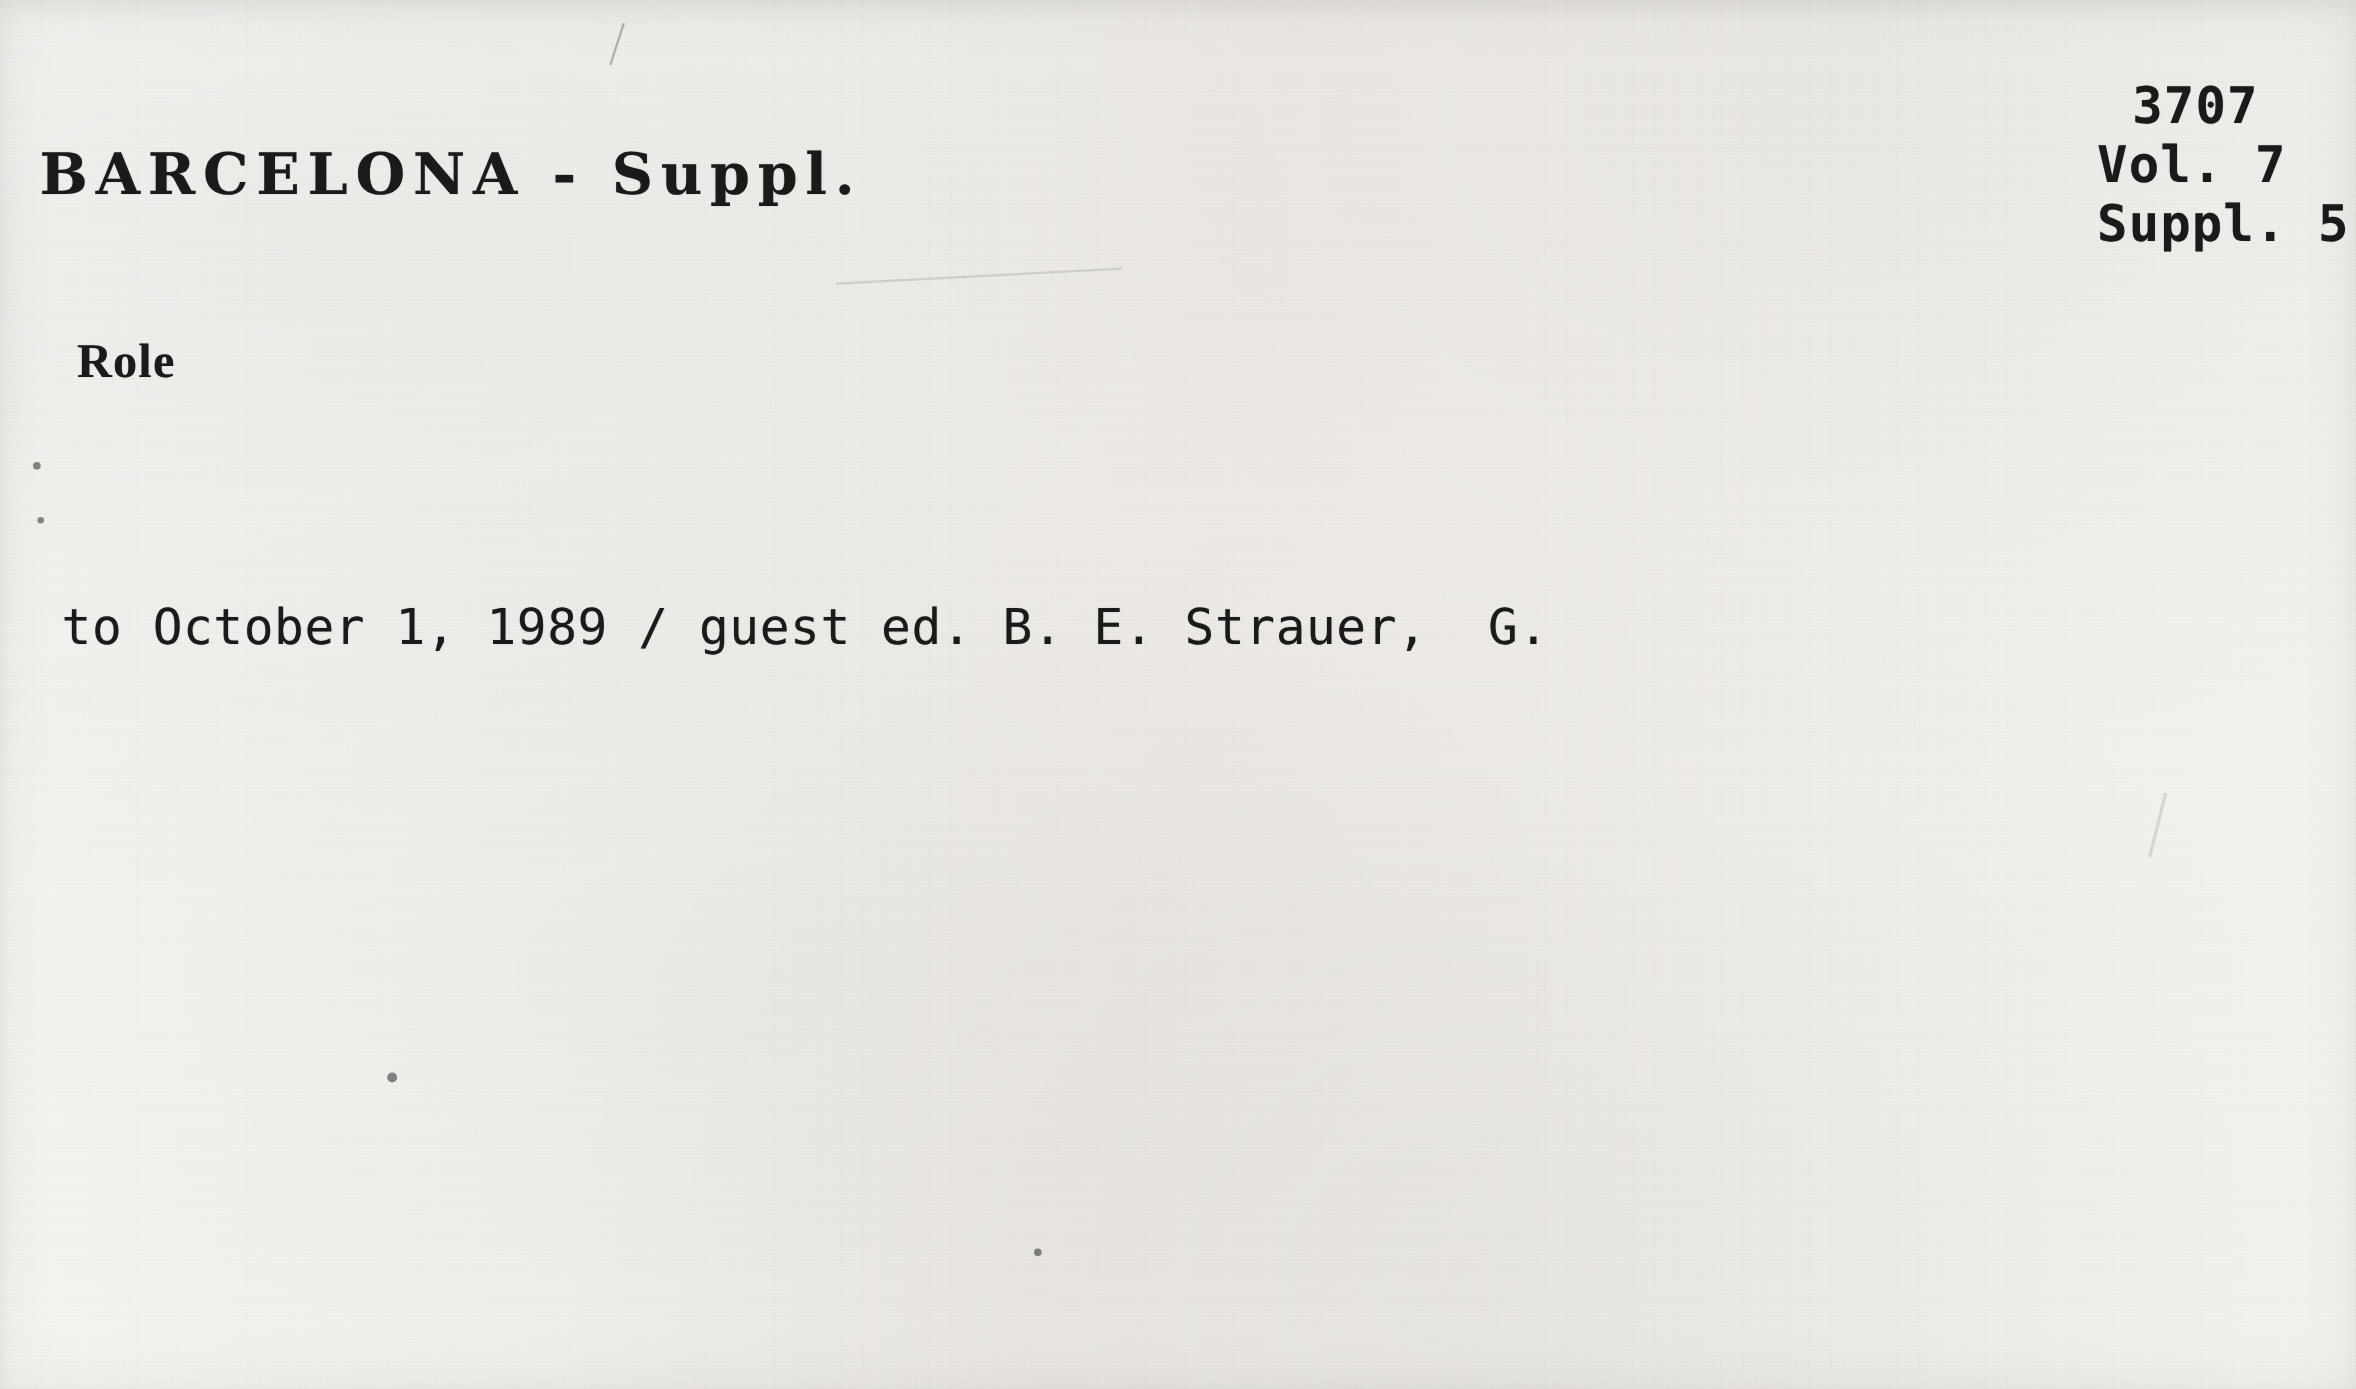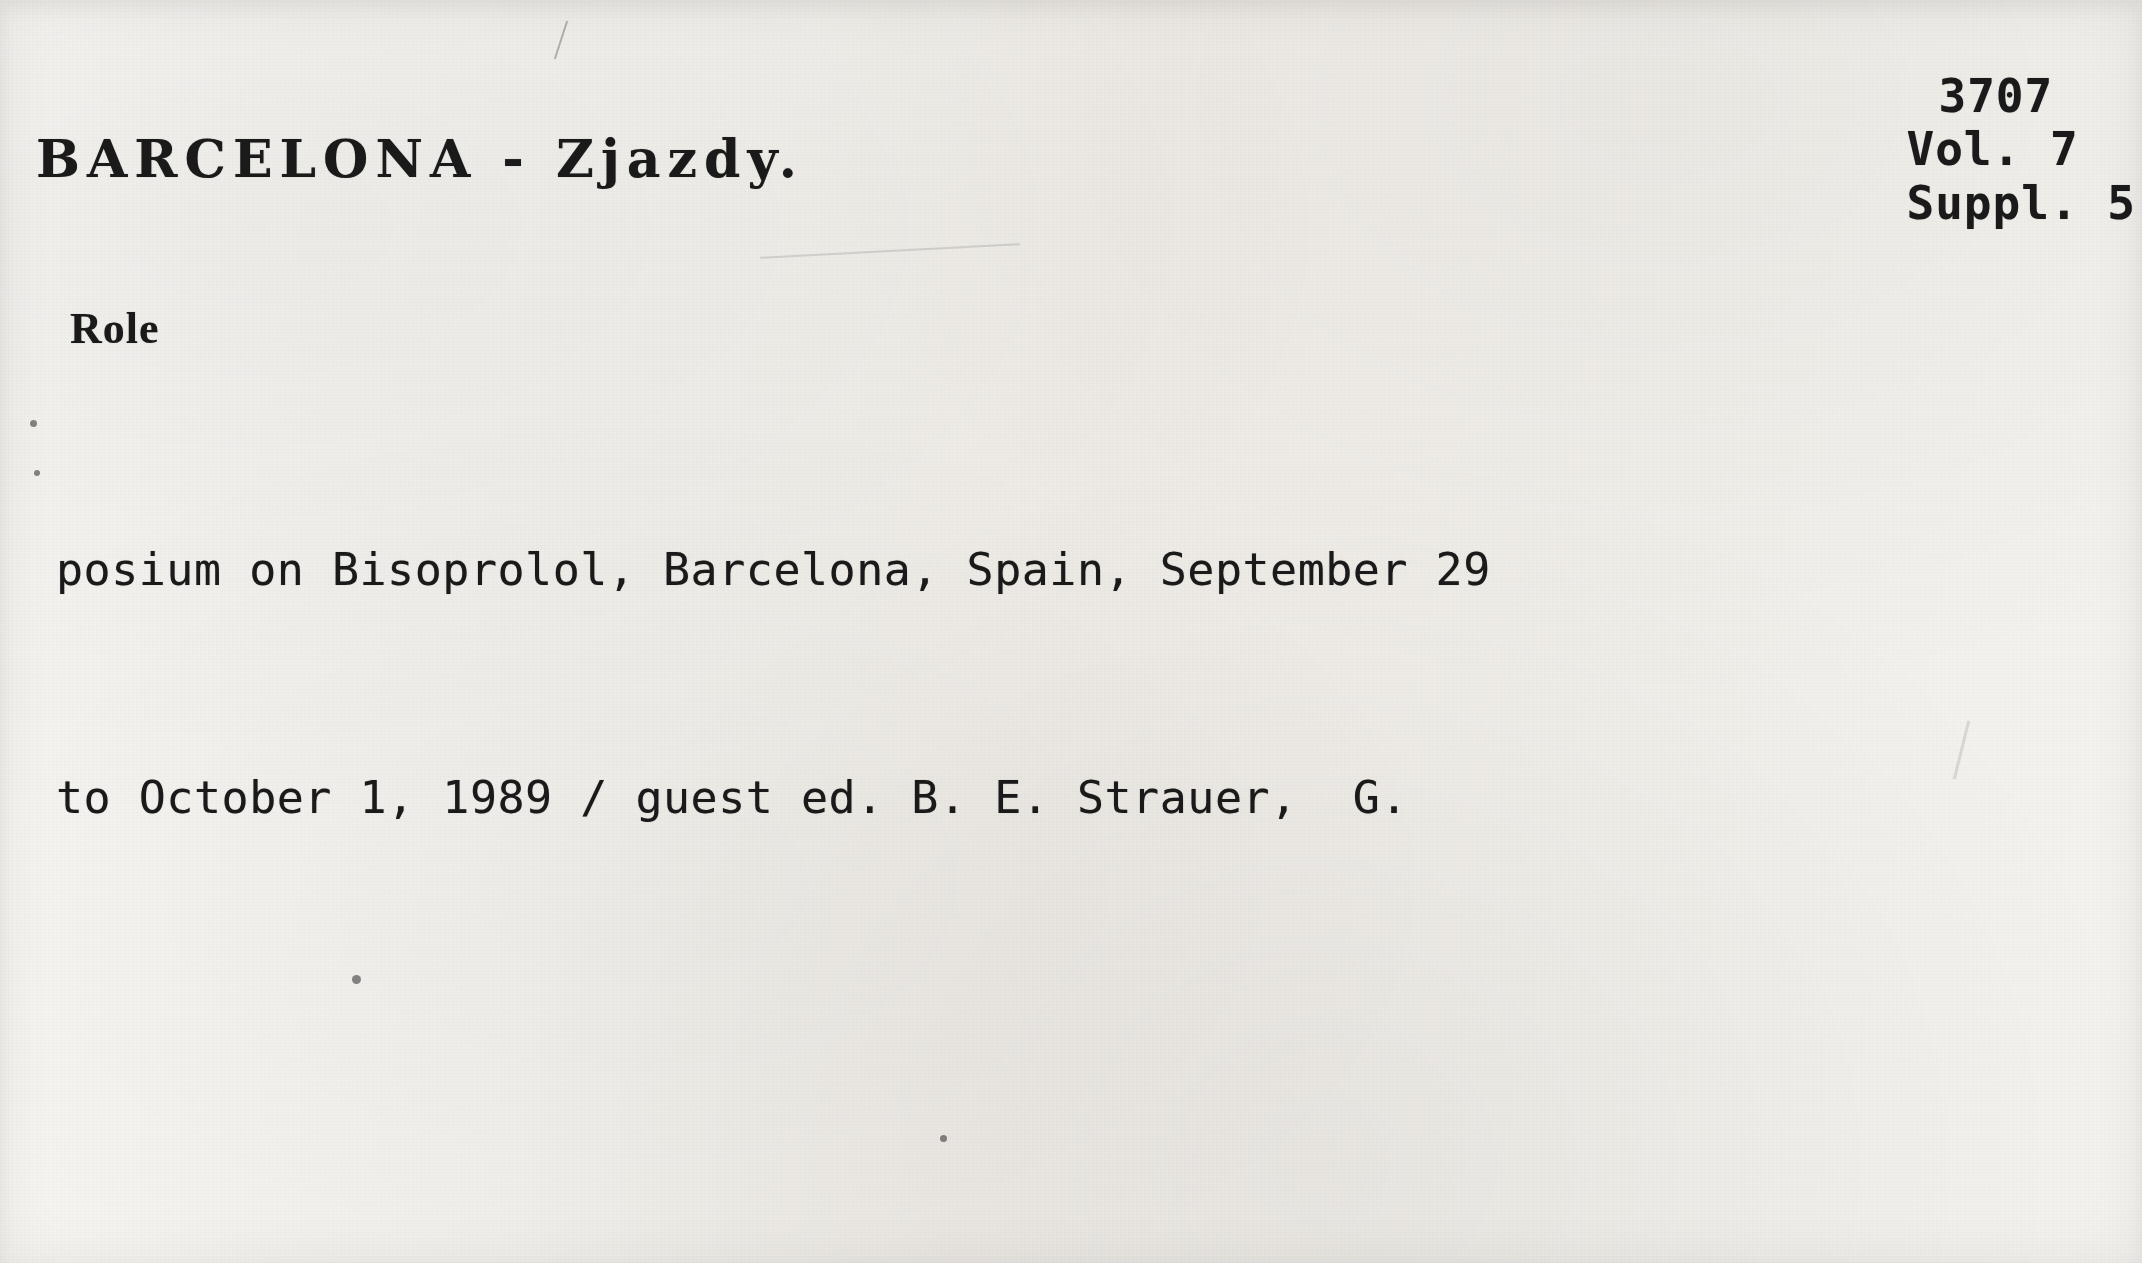--- a/index.html
+++ b/index.html
@@ -108,32 +108,31 @@
     pointer-events: none;
   }
 </style>
 </head>
 <body>
 
 <div id="card">
 
   <div id="grain"></div>
 
-  <div id="header-heading" class="ink">BARCELONA  -  Zjazdy.</div>
+  <div id="header-heading" class="ink">BARCELONA  -  Suppl.</div>
 
   <div id="call-number-block">
     <div class="cn-line ink" id="cn-number">3707</div>
     <div class="cn-line ink">Vol. 7</div>
     <div class="cn-line ink">Suppl. 5</div>
   </div>
 
   <div id="subject-heading" class="ink">Role</div>
 
   <div id="record-body">
-    <span class="bodyline ink">posium on Bisoprolol, Barcelona, Spain, September 29</span>
     <span class="bodyline ink">to October 1, 1989 / guest ed. B. E. Strauer,  G.</span>
     
     
     
   </div>
 
   <div class="speck" style="left:30px; top:420px; width:7px; height:7px;"></div>
   <div class="speck" style="left:34px; top:470px; width:6px; height:6px;"></div>
   <div class="speck" style="left:352px; top:975px; width:9px; height:9px;"></div>
   <div class="speck" style="left:940px; top:1135px; width:7px; height:7px;"></div>

